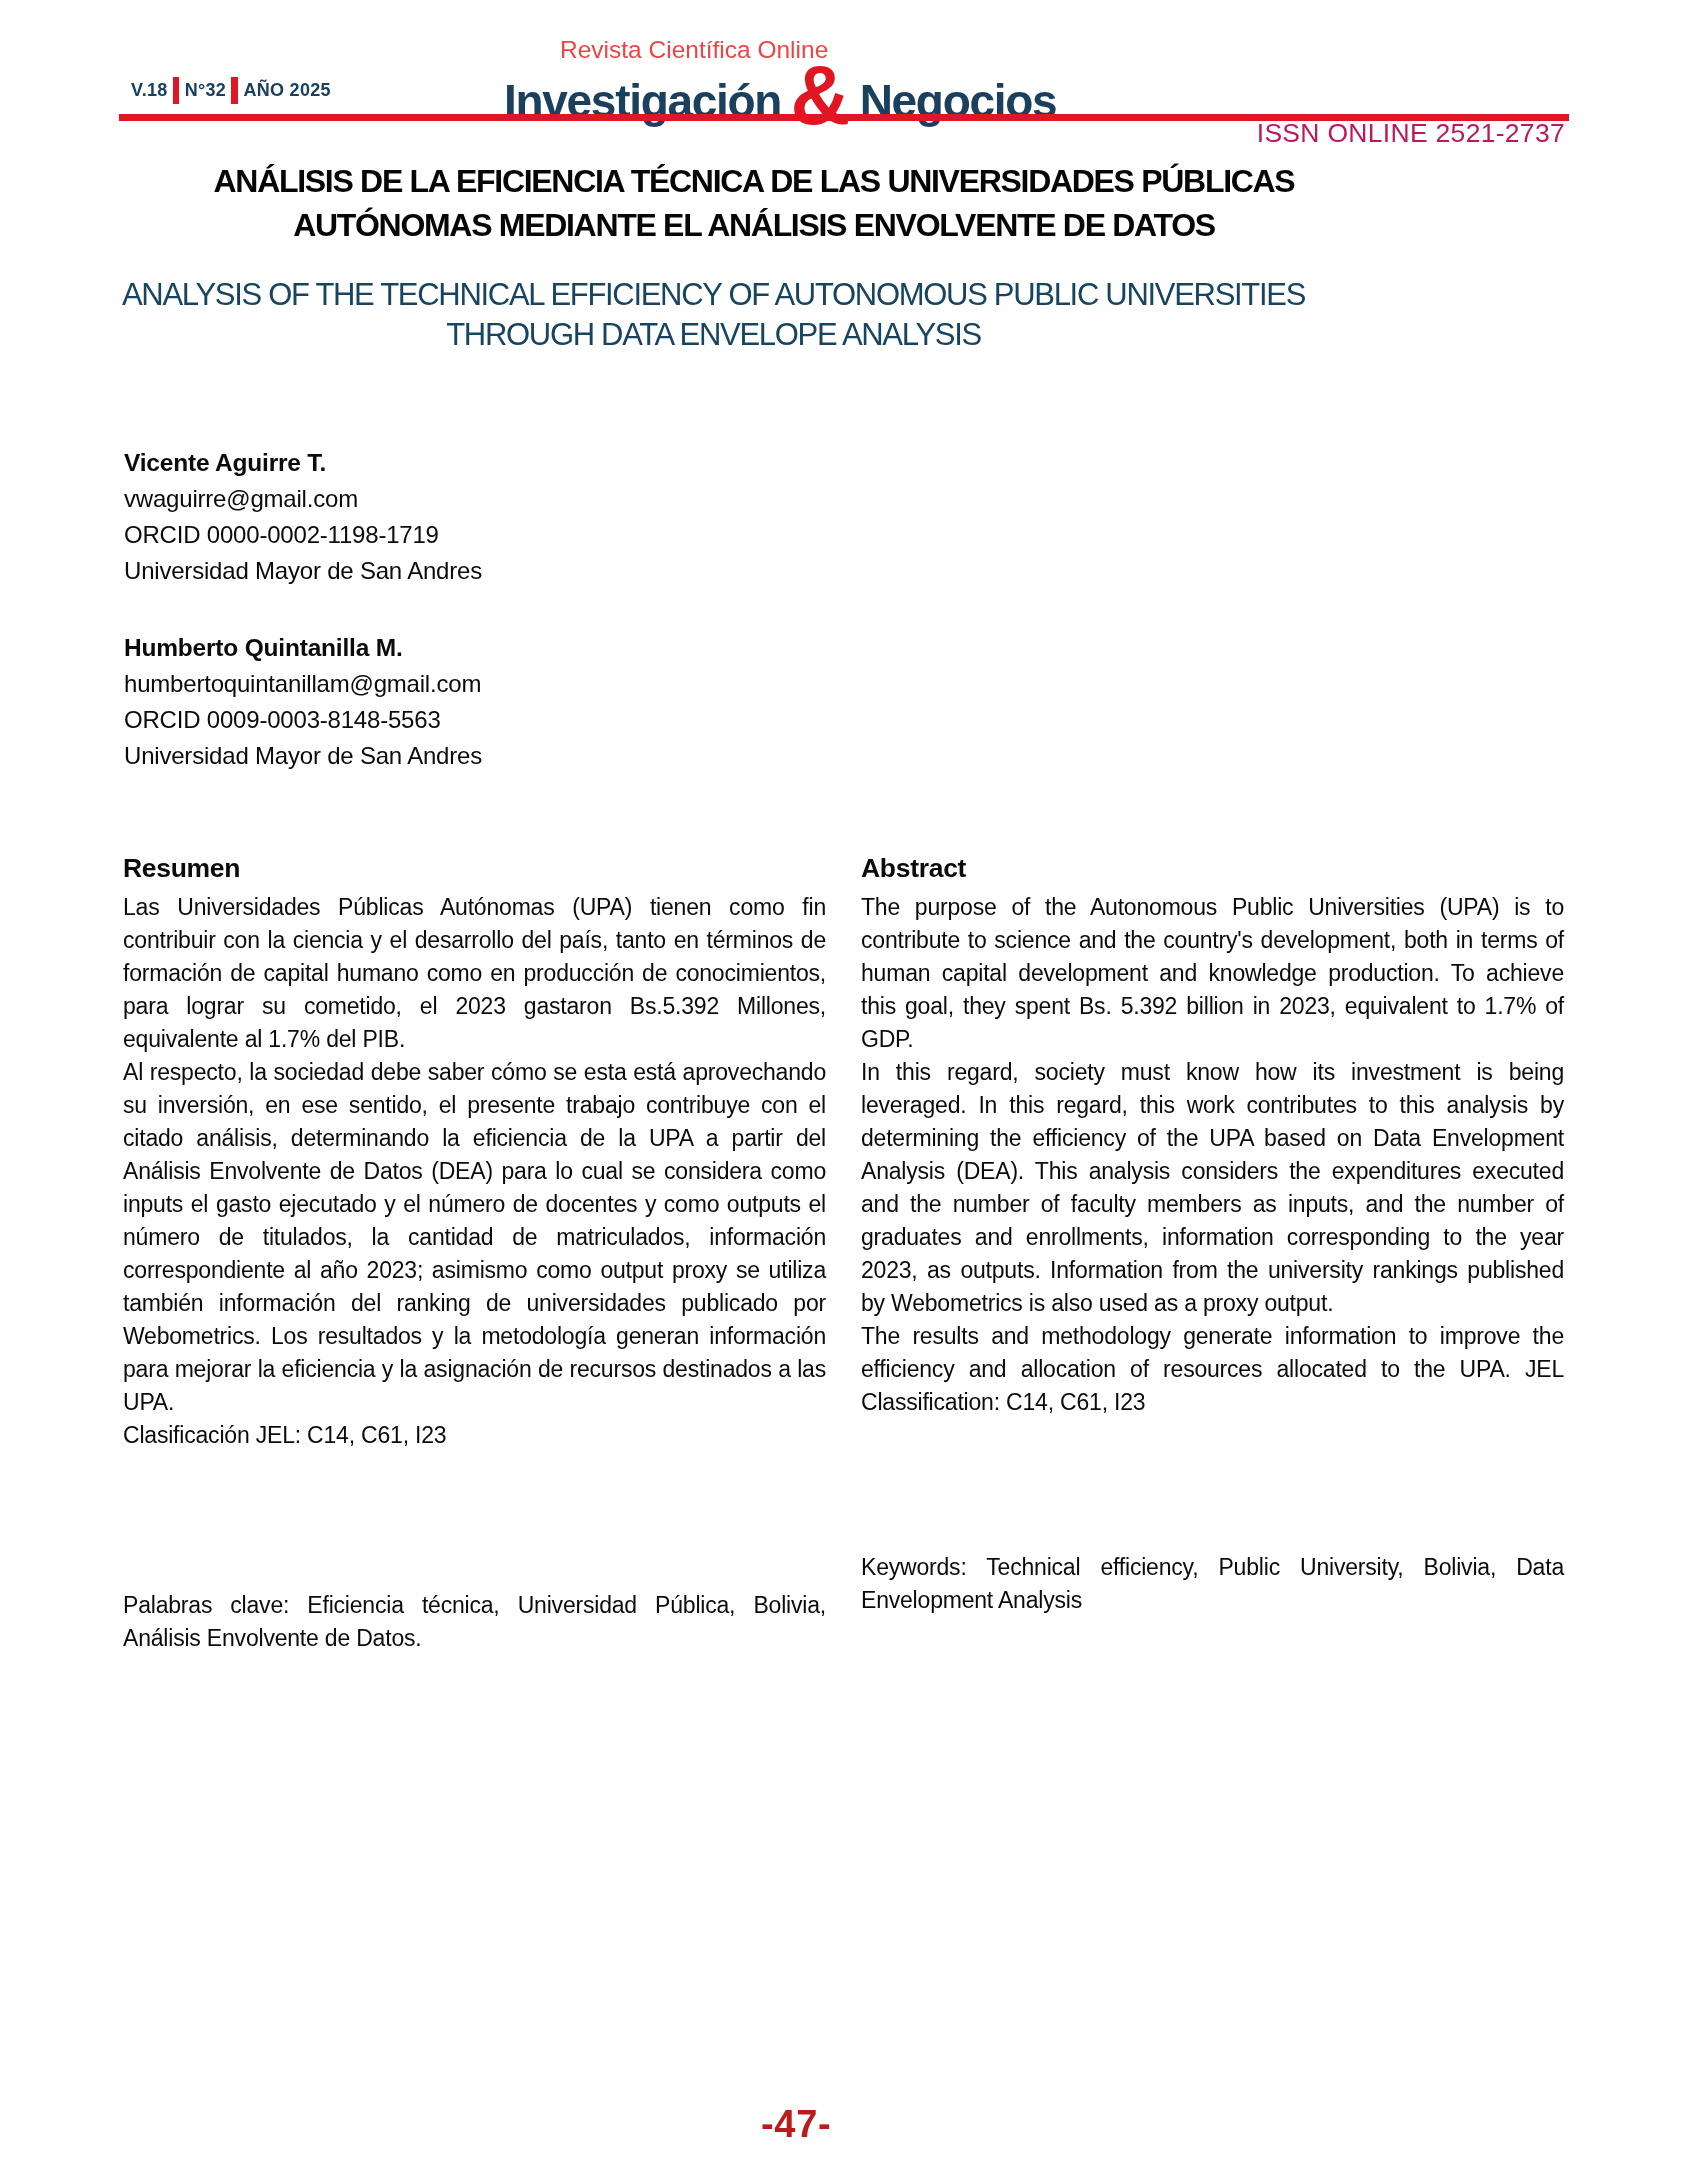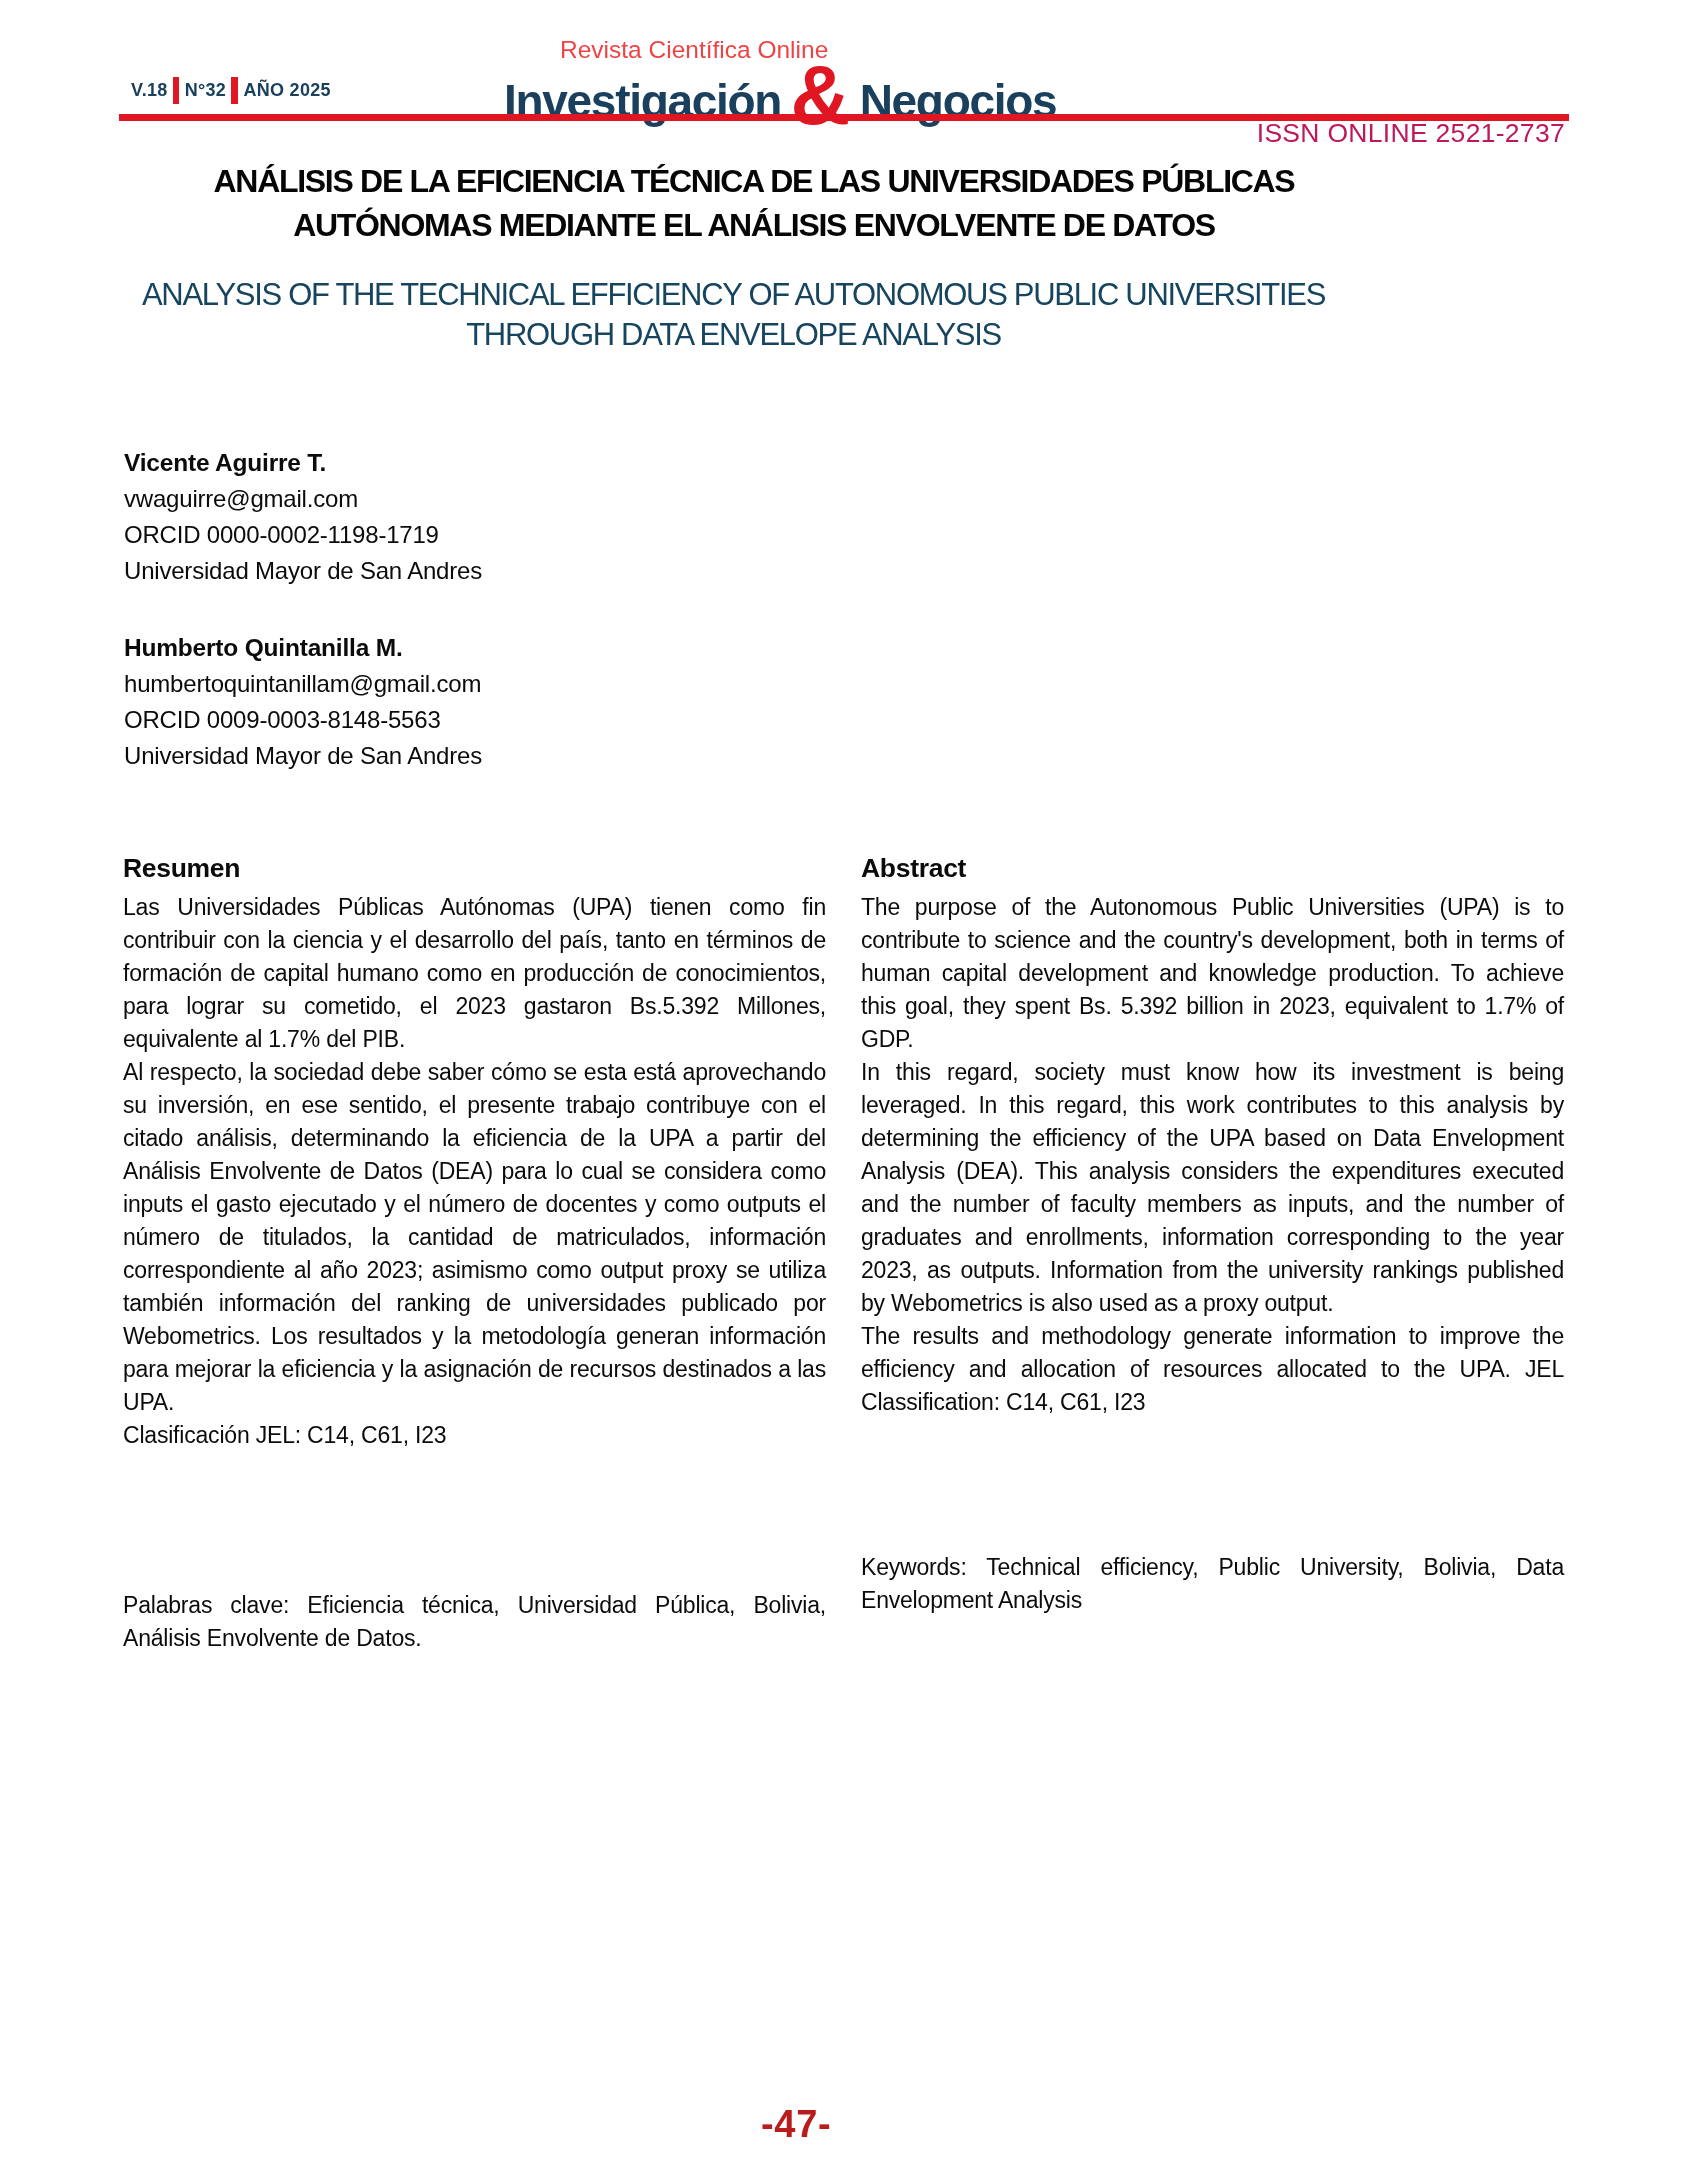--- a/index.html
+++ b/index.html
@@ -43,21 +43,21 @@
   }
   
   .title-es{
     position:absolute;left:0;top:159px;width:1508px;margin:0;
     text-align:center;font-size:32px;font-weight:bold;color:#060606;
     letter-spacing:-1.3px;line-height:44px;
   }
   .title-en{
     position:absolute;left:0;top:275px;width:1427px;margin:0;
     text-align:center;font-size:31px;font-weight:normal;color:#174560;
-    letter-spacing:-1.3px;line-height:40px;padding-left:20px;
+    letter-spacing:-1.3px;line-height:40px;
   }
   .title-line{display:block;}
   
   .authors{position:absolute;left:124px;top:445px;}
   .author-block+.author-block{margin-top:41px;}
   .author-line{margin:0;font-size:24px;line-height:36px;letter-spacing:-0.2px;}
   .author-name{font-weight:bold;font-size:24.5px;}
   
   .col{position:absolute;top:852px;width:703px;}
   .col-left{left:123px;}

